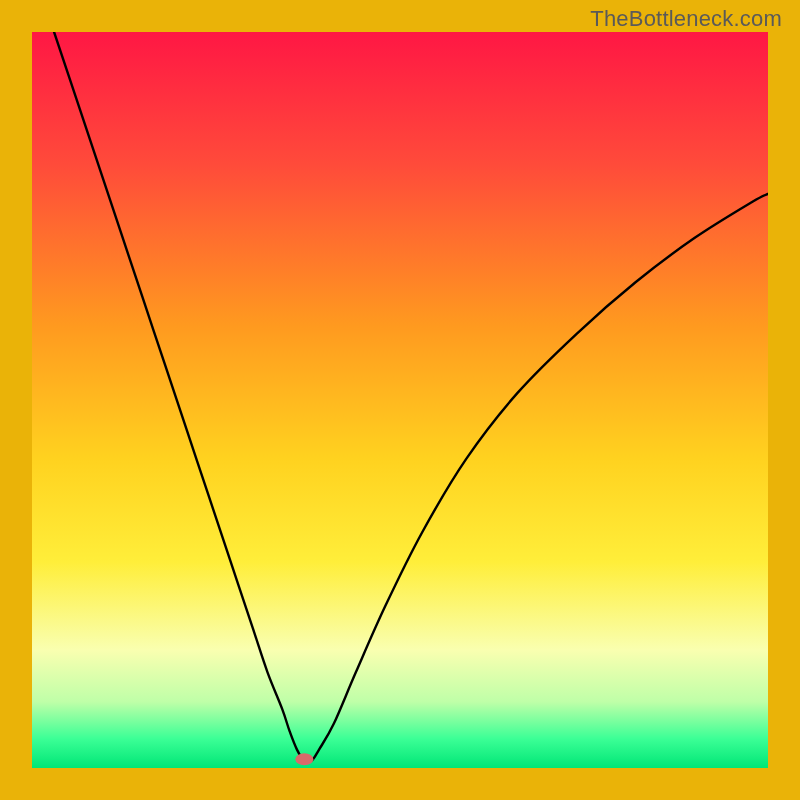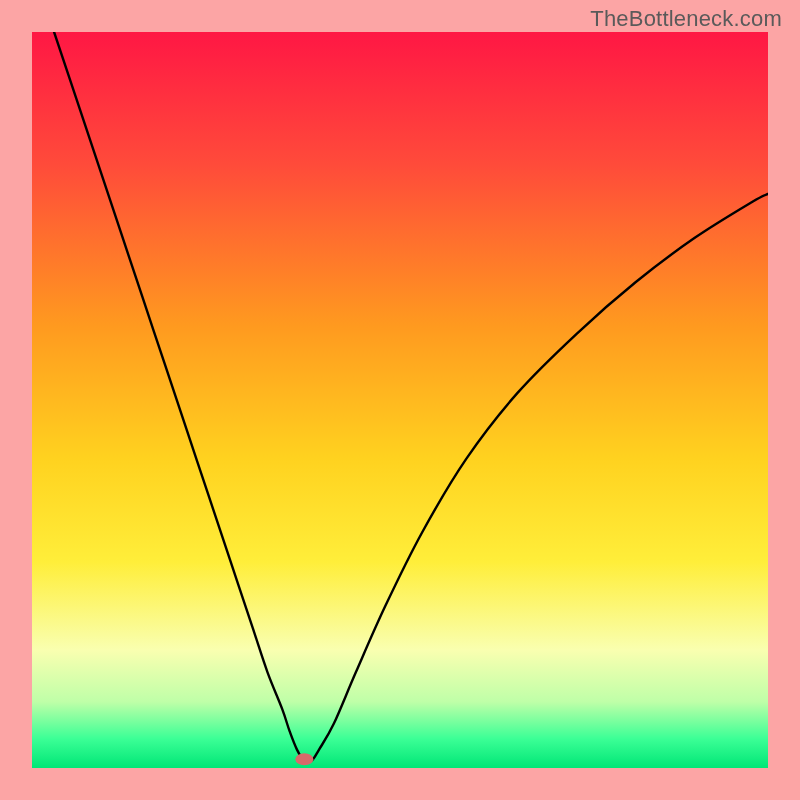--- a/index.html
+++ b/index.html
@@ -9,21 +9,21 @@
     height: 800px;
     background: #000;
     overflow: hidden;
   }
   .frame {
     position: absolute;
     left: 0;
     top: 0;
     width: 800px;
     height: 800px;
-    background: #fca5a5;
+    background: #eab308;
   }
   .plot {
     position: absolute;
     left: 32px;
     top: 32px;
     width: 736px;
     height: 736px;
   }
   .watermark {
     position: absolute;

